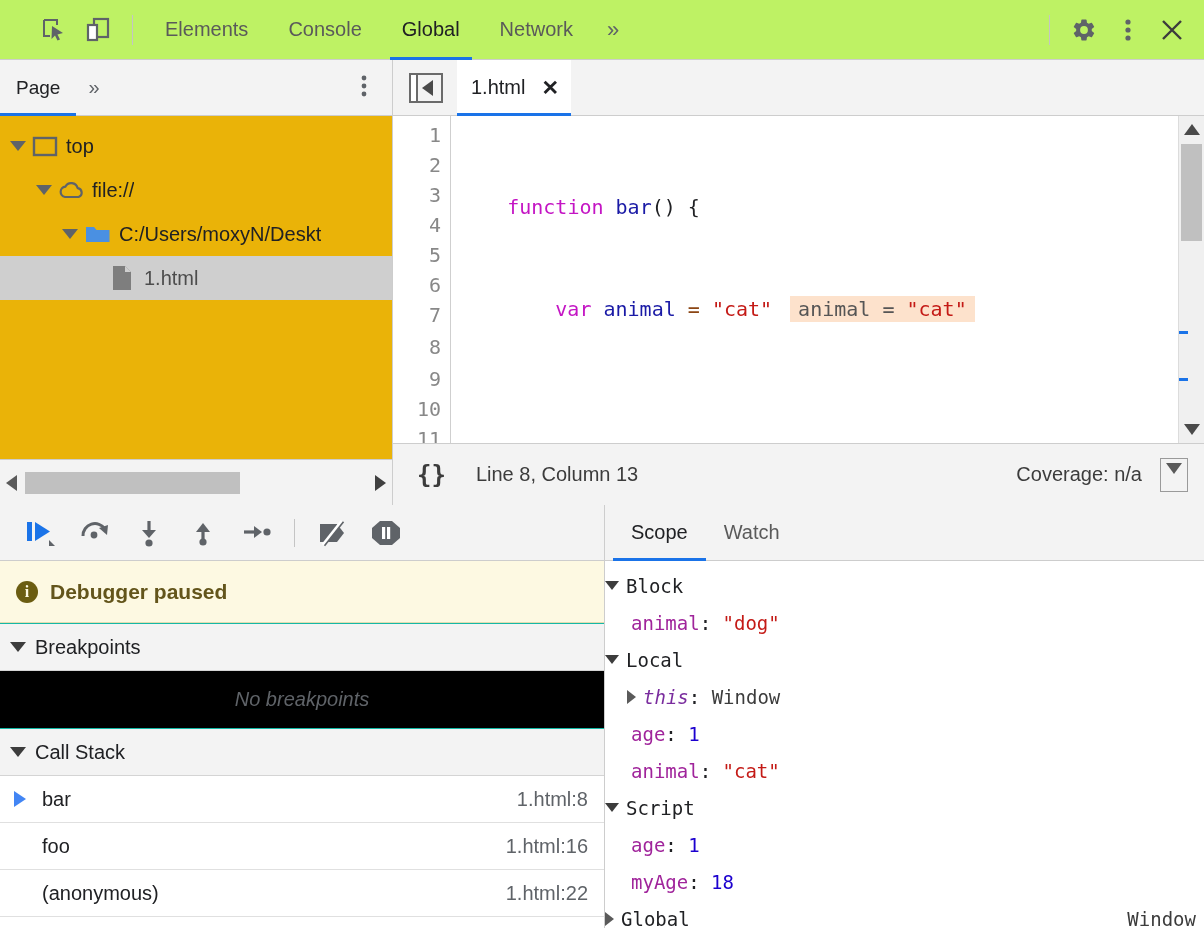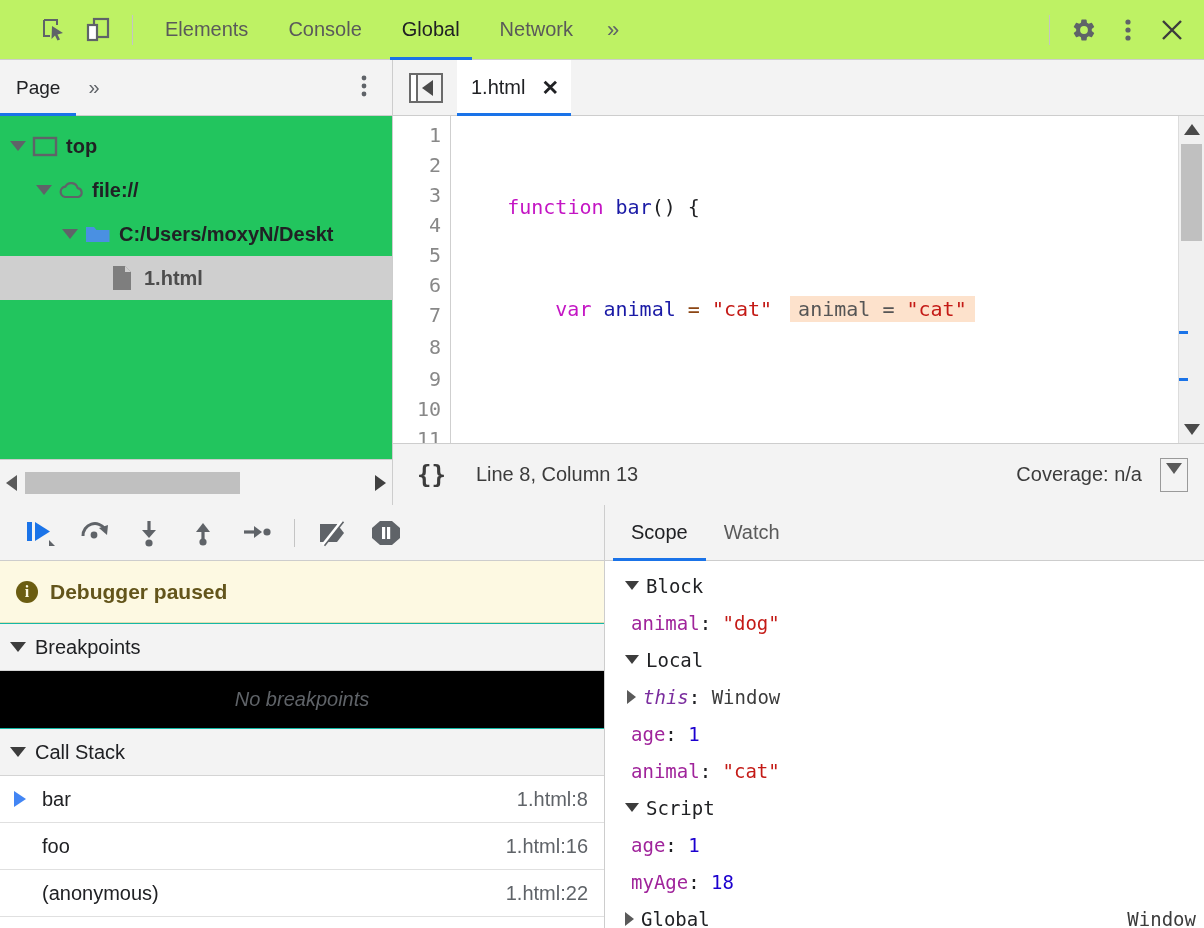--- a/index.html
+++ b/index.html
@@ -66,21 +66,21 @@
     position: relative; cursor: pointer;
   }
   .ntab.active { color: #202124; }
   .ntab.active::after {
     content: ''; position: absolute; left: 0; right: 0; bottom: 0;
     height: 3px; background: #1a73e8;
   }
   .ntab-more { font-size: 20px; color: #5f6368; padding: 0 12px; cursor: pointer; }
   .nav-kebab { margin-left: auto; padding-right: 18px; cursor: pointer; }
 
-  .tree { flex: 1; overflow: hidden; background: #22c55e; padding-top: 8px; font-weight: bold; }
+  .tree { flex: 1; overflow: hidden; background: #eab308; padding-top: 8px; }
   .tree-row {
     height: 44px; display: flex; align-items: center;
     font-size: 20px; color: #202124; cursor: pointer;
     white-space: nowrap;
   }
   .tree-row.selected { background: #cfcfcf; color: #4d4d4d; }
   .tri {
     width: 0; height: 0; margin-right: 6px;
     border-left: 8px solid transparent; border-right: 8px solid transparent;
     border-top: 10px solid #5f6368; flex: none;
@@ -298,21 +298,21 @@
   .stab.active::after {
     content: ''; position: absolute; left: 0; right: 0; bottom: 0;
     height: 3px; background: #1a73e8;
   }
   .scope-tree {
     flex: 1; padding-top: 6px; overflow: hidden;
     font-family: "DejaVu Sans Mono", monospace; font-size: 19px;
   }
   .sc-row {
     height: 37px; display: flex; align-items: center;
-    padding-left: 20px; cursor: pointer; white-space: nowrap;
+    padding-left: 0; cursor: pointer; white-space: nowrap;
   }
   .sc-tri {
     width: 0; height: 0; margin-right: 7px; flex: none;
     border-left: 7px solid transparent; border-right: 7px solid transparent;
     border-top: 9px solid #3c3c3c;
   }
   .sc-tri.right {
     border-left: 9px solid #5a5a5a; border-right: none;
     border-top: 7px solid transparent; border-bottom: 7px solid transparent;
   }

